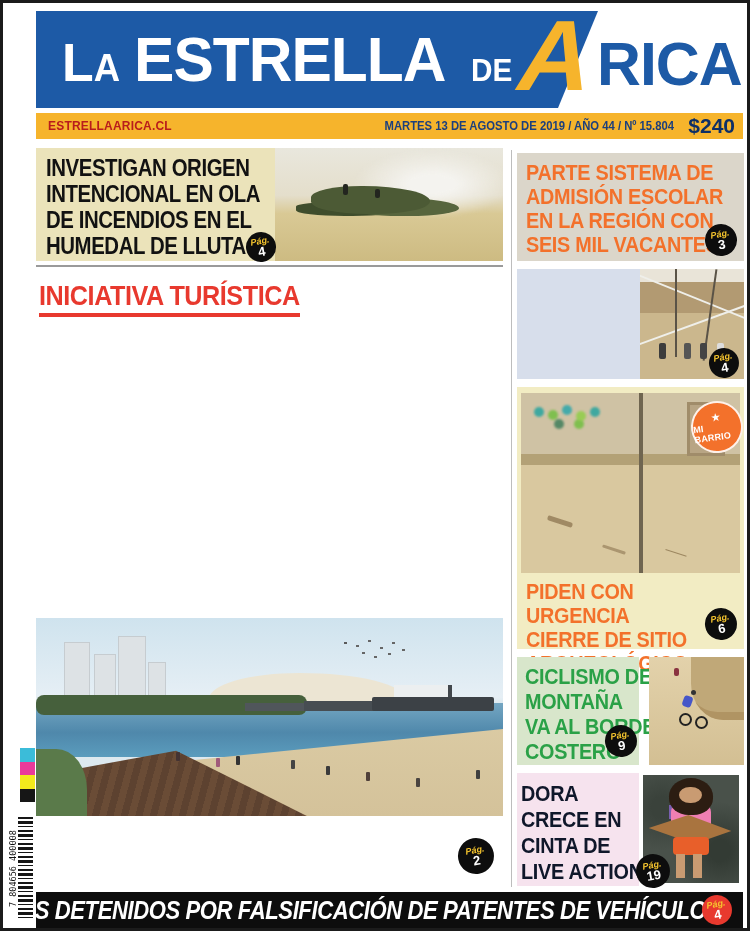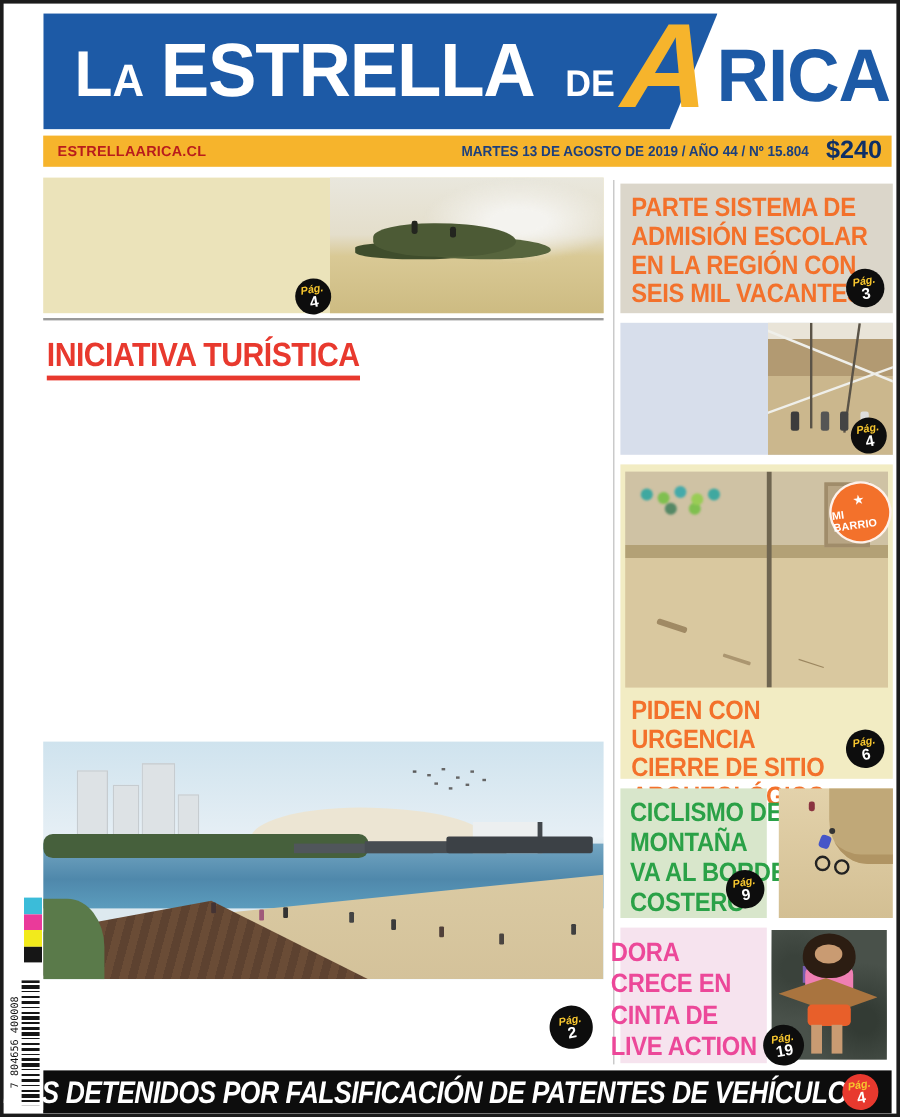--- a/index.html
+++ b/index.html
@@ -87,21 +87,21 @@
   .p3text{left:523px;top:577px;font-size:22px;line-height:24px;font-weight:800;color:#f3712b;letter-spacing:-.3px;}
   .p4{left:514px;top:654px;width:122px;height:108px;background:#d8e6cb;}
   .p4text{left:522px;top:661px;font-size:22px;line-height:25px;font-weight:800;color:#2aa147;letter-spacing:-.3px;}
   .cycling-photo{left:646px;top:654px;width:95px;height:108px;background:linear-gradient(180deg,#e3d2ab,#d3bf93);overflow:hidden;}
   .rocks{position:absolute;right:-6%;top:-4%;width:62%;height:62%;background:#c0a878;border-radius:0 0 0 55%;box-shadow:inset -6px -8px 0 #b09463;}
   .rider-body{position:absolute;left:36%;top:36%;width:9px;height:11px;background:#4656c8;border-radius:3px;transform:rotate(20deg);}
   .rider-head{position:absolute;left:44%;top:31%;width:5px;height:5px;background:#333;border-radius:50%;}
   .wheel{position:absolute;width:9px;height:9px;border:2px solid #222;border-radius:50%;background:transparent;}
   .rider2{position:absolute;left:26%;top:10%;width:5px;height:8px;background:#8a3340;border-radius:2px;}
   .p5{left:514px;top:770px;width:122px;height:113px;background:#f6e3ee;}
-  .p5text{left:506px;top:778px;font-size:22px;line-height:26px;font-weight:800;color:#ec4899;letter-spacing:-.3px;}
+  .p5text{left:518px;top:778px;font-size:22px;line-height:26px;font-weight:800;color:#0f172a;letter-spacing:-.3px;}
   .dora-photo{left:640px;top:772px;width:96px;height:108px;background:radial-gradient(circle at 20% 30%,#3a423b 10%,rgba(0,0,0,0) 40%),radial-gradient(circle at 80% 70%,#333b34 10%,rgba(0,0,0,0) 45%),#49514a;overflow:hidden;}
   .hair{position:absolute;left:27%;top:3%;width:46%;height:34%;background:#2c1d12;border-radius:50% 50% 45% 45%;}
   .face{position:absolute;left:38%;top:11%;width:23%;height:15%;background:#c99b72;border-radius:50%;}
   .shirt{position:absolute;left:29%;top:27%;width:42%;height:28%;background:#ef7fb3;border-radius:8px 8px 0 0;}
   .strap{position:absolute;width:6px;height:14px;background:#7a5fb0;top:28%;}
   .map{position:absolute;left:6%;top:37%;width:86%;height:27%;background:#a9743f;clip-path:polygon(0 45%,48% 0,100% 55%,55% 100%);}
   .shorts{position:absolute;left:31%;top:57%;width:38%;height:17%;background:#e85f2a;border-radius:4px;}
   .leg{position:absolute;width:9px;height:22%;background:#c99b72;top:73%;}
 
   
@@ -139,20 +139,26 @@
     <span class="lg-a">A</span>
     <span class="lg-rica">RICA</span>
     <div class="datebar">
       <span class="site">ESTRELLAARICA.CL</span>
       <span class="edition">MARTES 13 DE AGOSTO DE 2019 / AÑO 44 / Nº 15.804</span>
       <span class="price">$240</span>
     </div>
   </div>
 
   <div class="abs fire-panel"></div>
+  <div class="abs fire-text lines cond85">
+      <div>INVESTIGAN ORIGEN</div>
+      <div>INTENCIONAL EN OLA</div>
+      <div>DE INCENDIOS EN EL</div>
+      <div>HUMEDAL DE LLUTA</div>
+    </div>
   <div class="abs fire-photo">
     <div class="smoke"></div>
     <div class="bush"></div>
     <div class="ff" style="left:30%;top:32%;"></div>
     <div class="ff" style="left:44%;top:36%;height:9px;"></div>
   </div>
   <div class="pbadge" style="left:243px;top:229px;width:30px;height:30px;">
     <span class="plabel">Pág.</span>
     <span class="pnum">4</span>
   </div>

